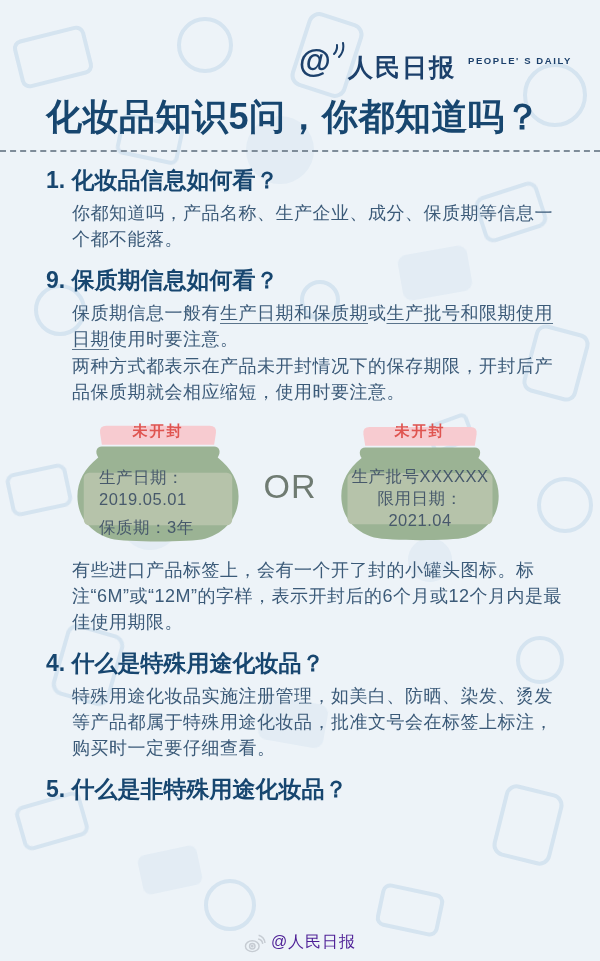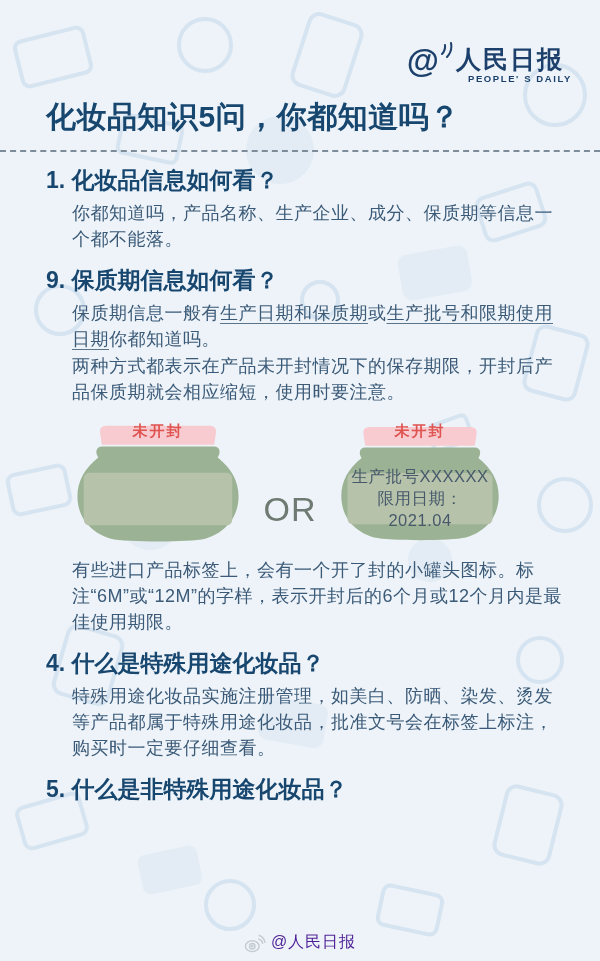--- a/index.html
+++ b/index.html
@@ -6,36 +6,36 @@
   html,body { width:600px; }
   body { font-family:"Liberation Sans","DejaVu Sans",sans-serif; }
   .page { position:relative; width:600px; height:961px; background:#edf3f8; overflow:hidden; }
   .bg-pattern { position:absolute; left:0; top:0; width:600px; height:961px; pointer-events:none; }
   .content { position:relative; padding:0 30px; }
 
   
   .logo { position:absolute; top:44px; right:28px; display:flex; align-items:flex-start; gap:3px; color:#1c406b; }
   .logo-at { font-size:33px; font-weight:800; line-height:34px; }
   .logo-waves { margin:-2px 0 0 -2px; }
-  .logo-textcol { display:flex; flex-direction:column; margin-top:2px; }
+  .logo-textcol { display:flex; flex-direction:row; margin-top:10px; }
   .logo-name { font-size:25px; font-weight:800; letter-spacing:2px; line-height:26px; }
   .logo-sub { font-size:9.5px; font-weight:bold; letter-spacing:1.6px; margin-top:1px;padding-left:12px; }
 
   
-  .title { margin:96px 0 0 16px; font-size:30px; font-weight:800; color:#17466f; letter-spacing:0.5px; line-height:42px; }
+  .title { margin:96px 0 0 16px; font-size:36px; font-weight:800; color:#17466f; letter-spacing:0.5px; line-height:42px; }
   .divider { margin:12px -30px 0 -30px; border-top:2px dashed #7e8c99; height:0; }
 
   
   .sec-heading { margin:14px 0 0 16px; font-size:23px; font-weight:800; color:#17466f; line-height:28px; }
   .sec-body { margin:6px 0 0 42px; font-size:18px; line-height:26px; color:#3b5a78; letter-spacing:0.5px; }
   .sec-body + .sec-body { margin-top:1px; }
   .uline { text-decoration:underline; text-underline-offset:4px; text-decoration-thickness:1px; text-decoration-color:#5a748c; }
 
   
-  .figure { display:flex; align-items:center; margin:14px 0 0 42px; }
+  .figure { display:flex; align-items:flex-start; margin:14px 0 0 42px; }
   .jar { position:relative; width:172px; height:132px; flex:0 0 auto; }
   .jar.right { width:168px; }
   .jar svg { position:absolute; inset:0; width:100%; height:100%; }
   .jar-lid-label { position:absolute; top:3px; left:0; right:0; text-align:center; color:#df5450; font-weight:bold; font-size:15px; letter-spacing:2px; }
   .jar-text { position:absolute; left:27px; top:47px; color:#47596b; font-size:16.5px; line-height:22px; letter-spacing:0.5px; }
   .jar-text .gap { margin-top:6px; }
   .jar-text.center { left:0; right:0; text-align:center; top:46px; }
   .or-label { width:92px; text-align:center; font-size:34px; color:#6f7b72; margin-top:48px; letter-spacing:1px; flex:0 0 auto; }
 
   
@@ -96,33 +96,38 @@
     <h1 class="title">化妆品知识5问，你都知道吗？</h1>
     <div class="divider"></div>
 
     <div>
       <h2 class="sec-heading">1. 化妆品信息如何看？</h2>
       <p class="sec-body">你都知道吗，产品名称、生产企业、成分、保质期等信息一个都不能落。</p>
     </div>
 
     <div>
       <h2 class="sec-heading">9. 保质期信息如何看？</h2>
-      <p class="sec-body"><span>保质期信息一般有</span><span class="uline">生产日期和保质期</span><span>或</span><span class="uline">生产批号和限期使用日期</span><span>你都知道吗。</span></p>
+      <p class="sec-body"><span>保质期信息一般有</span><span class="uline">生产日期和保质期</span><span>或</span><span class="uline">生产批号和限期使用日期</span><span>使用时要注意。</span></p>
       <p class="sec-body">两种方式都表示在产品未开封情况下的保存期限，开封后产品保质期就会相应缩短，使用时要注意。</p>
     </div>
 
     <div class="figure">
 
       <div class="jar">
         <svg viewBox="0 0 190 135" xmlns="http://www.w3.org/2000/svg">
           <path d="M38,2 L152,2 Q160,2 159,10 L157,23 L33,23 L31,10 Q30,2 38,2 Z" fill="#f7cbd0"></path>
           <path d="M33,25 L157,25 C163,25 165,31 161,37 C176,49 184,63 184,80 C184,103 170,120 147,127 C130,131 60,131 43,127 C20,120 6,103 6,80 C6,63 14,49 29,37 C25,31 27,25 33,25 Z" fill="#9bb394"></path>
           <rect x="13" y="54" width="164" height="58" rx="6" fill="#b6c3aa"></rect>
         </svg>
         <div class="jar-lid-label">未开封</div>
+        <div class="jar-text">
+          <div>生产日期：</div>
+          <div>2019.05.01</div>
+          <div class="gap">保质期：3年</div>
+        </div>
       </div>
 
       <div class="or-label">OR</div>
 
       <div class="jar right">
         <svg viewBox="0 0 190 135" xmlns="http://www.w3.org/2000/svg">
           <path d="M38,2 L152,2 Q160,2 159,10 L157,23 L33,23 L31,10 Q30,2 38,2 Z" fill="#f7cbd0"></path>
           <path d="M33,25 L157,25 C163,25 165,31 161,37 C176,49 184,63 184,80 C184,103 170,120 147,127 C130,131 60,131 43,127 C20,120 6,103 6,80 C6,63 14,49 29,37 C25,31 27,25 33,25 Z" fill="#9bb394"></path>
           <rect x="13" y="54" width="164" height="58" rx="6" fill="#b6c3aa"></rect>
         </svg>

